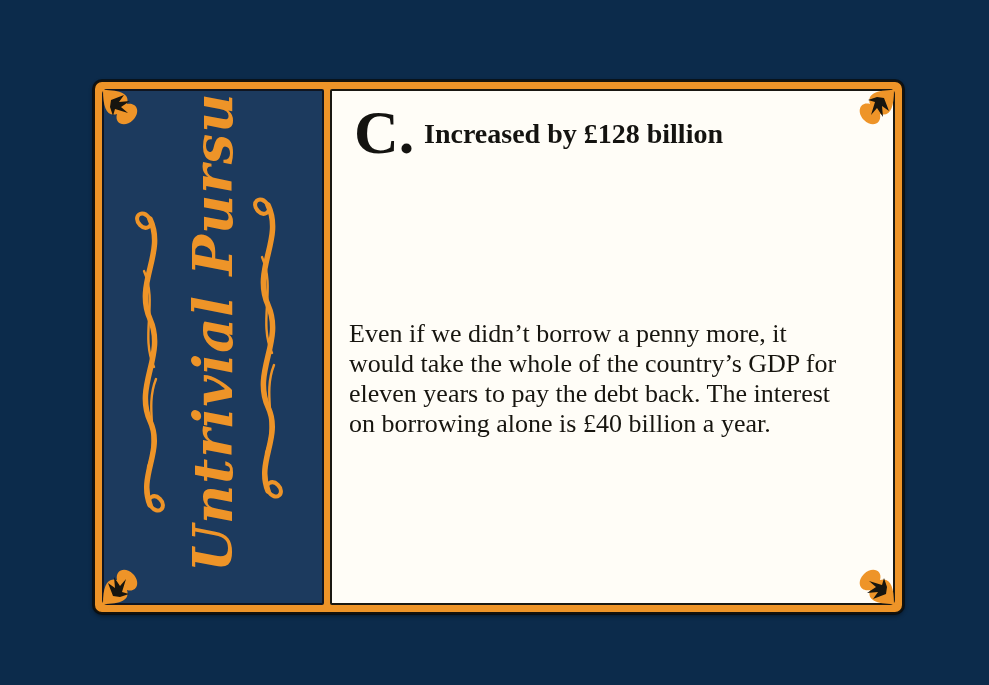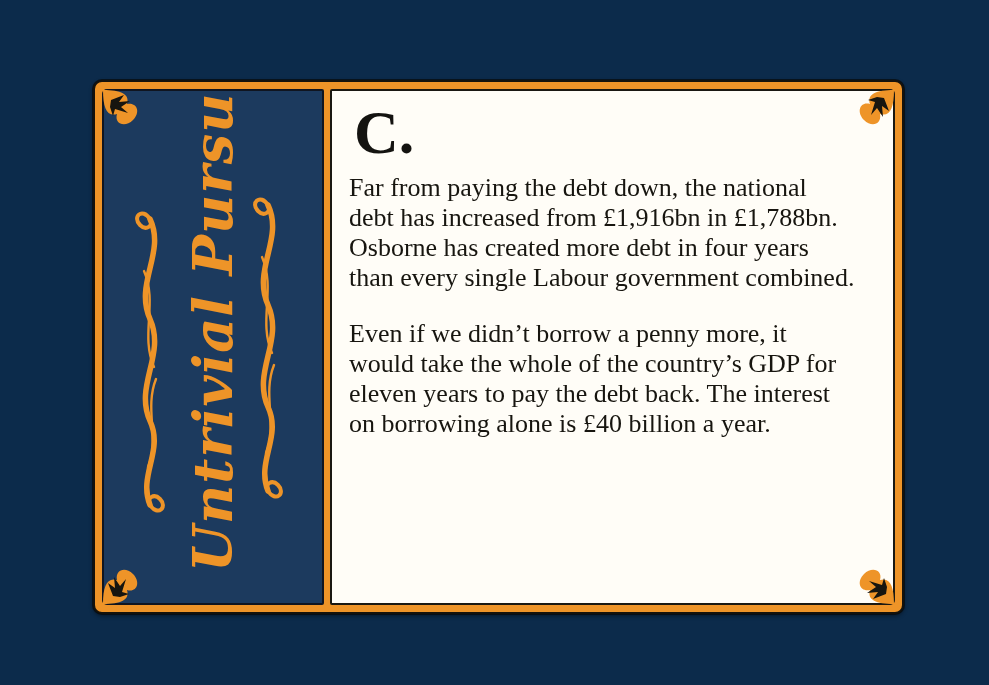--- a/index.html
+++ b/index.html
@@ -143,24 +143,21 @@
           <path stroke-width="4" d="M20,10 C12,-2 2,8 10,16 C16,22 24,17 20,10"></path>
           <path stroke-width="4" d="M20,296 C28,308 38,298 30,290 C24,284 16,289 20,296"></path>
           <path stroke-width="2.4" d="M14,62 C28,94 10,126 24,158"></path>
           <path stroke-width="2.4" d="M26,170 C14,200 30,230 18,258"></path>
         </g>
       </svg>
     </div>
 
     <div class="panel-right">
       <div class="answer-letter">C.</div>
-      <div class="para para-1">Far from paying the debt down, the national
-debt has increased from £1,916bn in £1,788bn.
-Osborne has created more debt in four years
-than every single Labour government combined.</div>
+      <div class="answer-heading">Increased by £128 billion</div>
       <div class="para para-2">Even if we didn’t borrow a penny more, it
 would take the whole of the country’s GDP for
 eleven years to pay the debt back. The interest
 on borrowing alone is £40 billion a year.</div>
     </div>
 
     <svg class="corner corner-tl" viewBox="0 0 40 40">
       <path d="M0,0 C18,0 27,4 24,14 C34,12 38,22 30,30 C22,38 11,34 14,24 C4,27 0,18 0,0 Z" fill="#ee9428"></path>
       <path d="M8,10 L21,5 L16,12 L27,11 L18,17 L25,23 L12,19 L10,26 L7,17 Z" fill="#17150f"></path>
     </svg>

